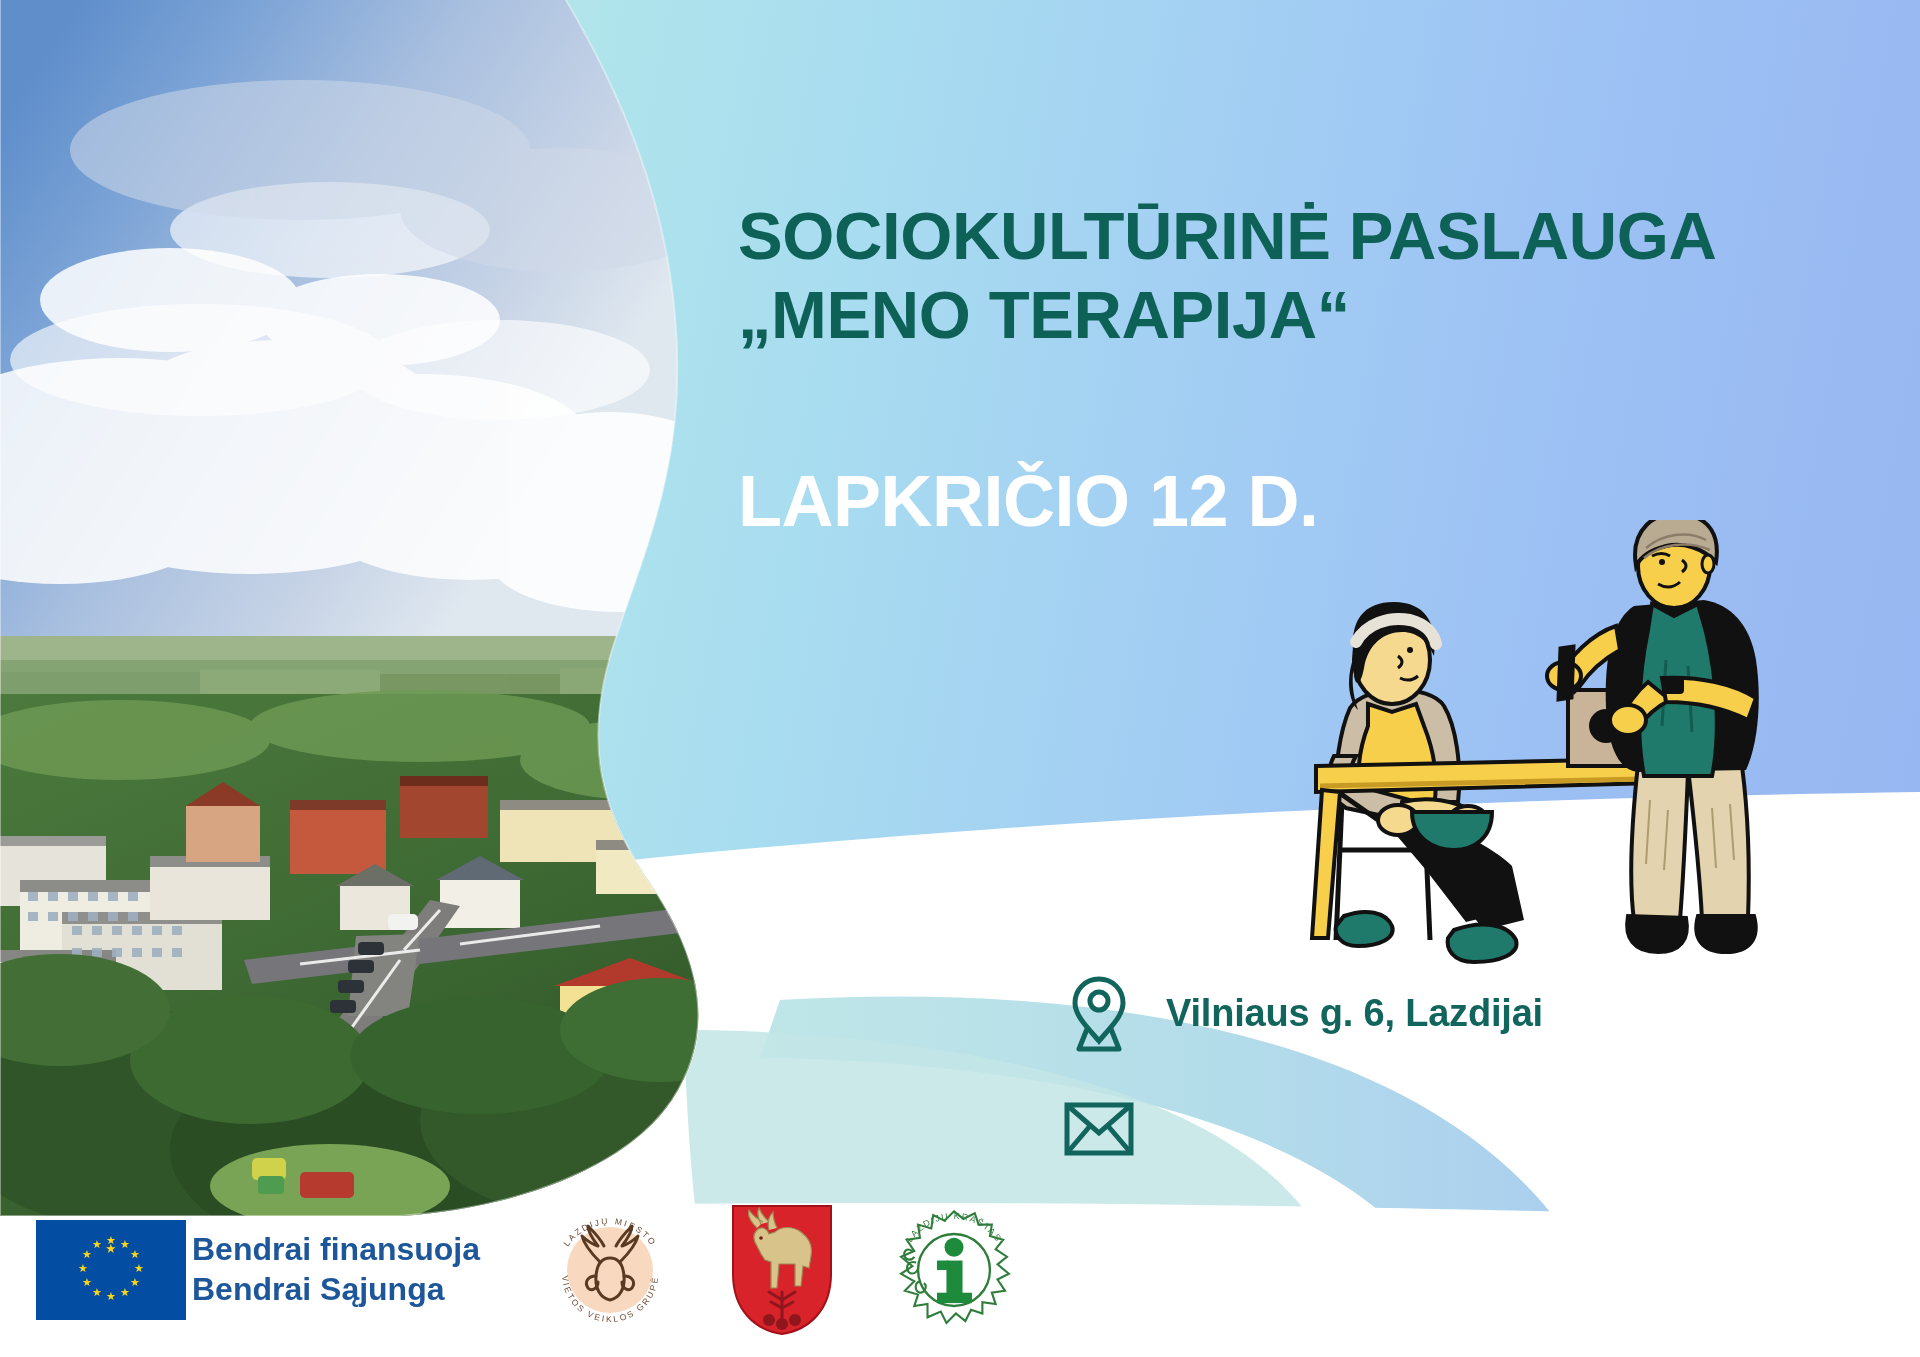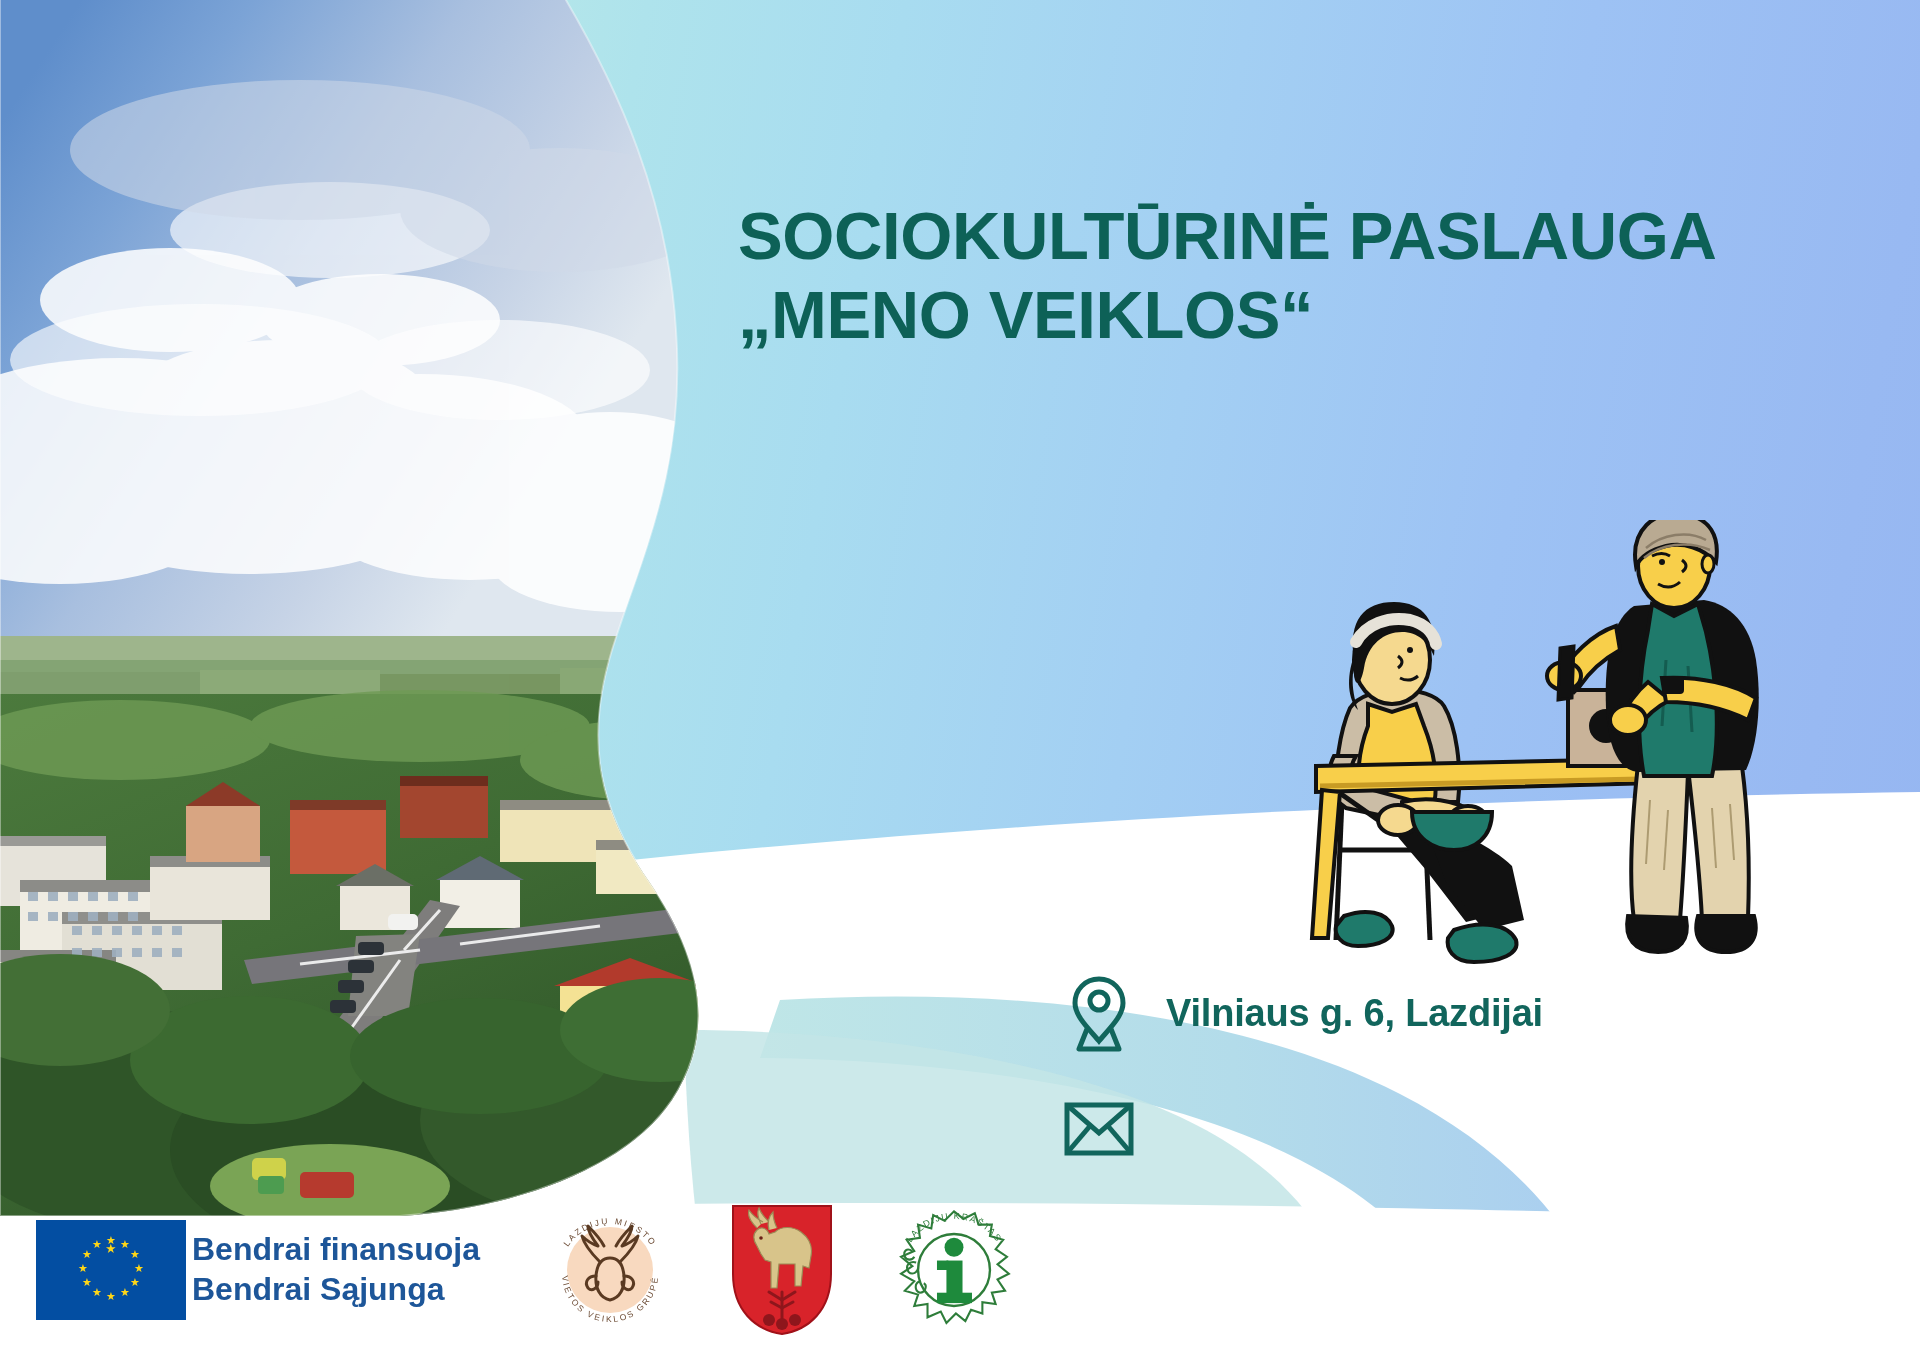--- a/index.html
+++ b/index.html
@@ -341,24 +341,25 @@
              C 620,90 668,200 676,330
              C 686,470 640,560 612,650
              C 584,742 600,810 648,880
              C 700,956 718,1030 672,1100
              C 628,1166 520,1208 400,1216
              L 0,1216 Z" fill="none" stroke="#ffffff" stroke-width="2" opacity="0.4"></path>
   </svg>
 
   <div class="title-block">
     <div class="title-line">SOCIOKULTŪRINĖ PASLAUGA</div>
-    <div class="title-line">„MENO VEIKLOS“</div>
+    <div class="title-line">„MENO TERAPIJA“</div>
   </div>
 
   <div class="datetime-block">
+    <div class="datetime-line">LAPKRIČIO 12 D.</div>
   </div>
 
   <svg class="illustration" viewBox="0 0 500 450">
 
     <path d="M -10,420 C 100,350 280,330 510,330 L 510,460 L -10,460 Z" fill="#ffffff"></path>
 
     <g>
 
       <g stroke="#111111" stroke-width="5" fill="none">
         <path d="M 36,280 L 30,420"></path>

